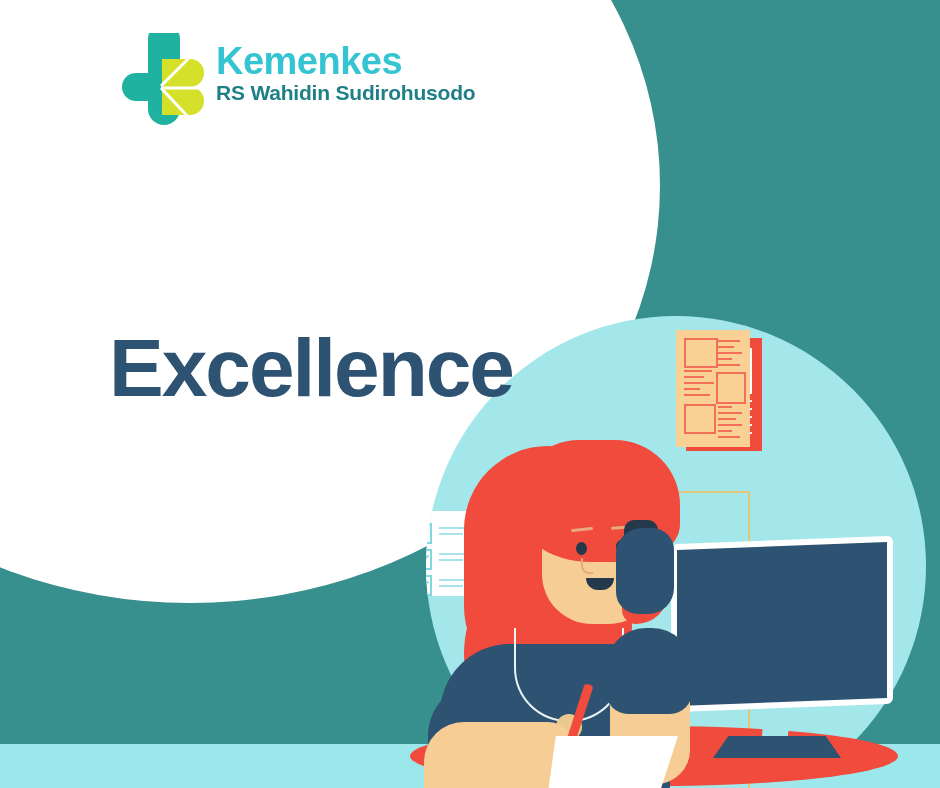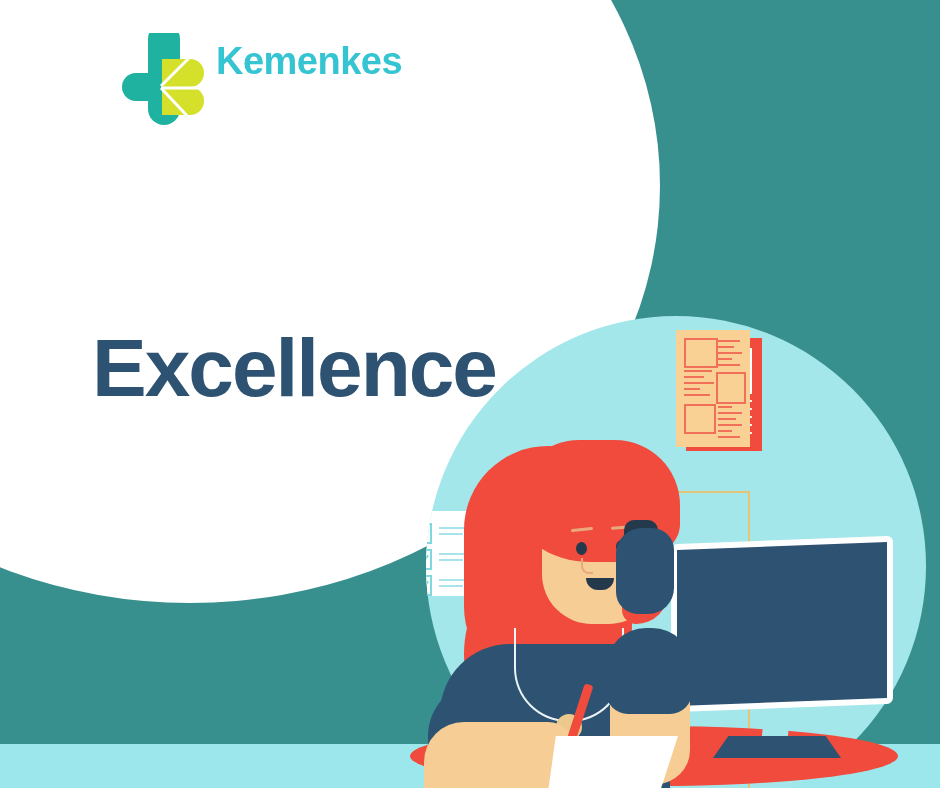--- a/index.html
+++ b/index.html
@@ -43,21 +43,21 @@
     letter-spacing:1px;line-height:104px;
     text-shadow:3px 4px 3px rgba(90,80,40,.18);
   }
   .service{
     position:absolute;left:8px;top:252px;width:600px;
     text-align:center;
     font-size:82px;font-weight:700;color:#2E5271;
     letter-spacing:-2px;line-height:86px;
   }
   .excellence{
-    position:absolute;left:0px;top:325px;width:588px;
+    position:absolute;left:17px;top:325px;width:588px;
     text-align:center;
     font-size:82px;font-weight:700;color:#2E5271;
     letter-spacing:-2px;line-height:86px;
   }
 
   
   .frame{position:absolute;border:2px solid #E3C579;}
   .frame-a{left:60px;top:175px;width:260px;height:345px;}
   .frame-b{left:0px;top:265px;width:130px;height:235px;}
 
@@ -278,18 +278,19 @@
 
       <path d="M46 54 L74 26 L74 54 Z" fill="#D4E029"></path>
       <path d="M46 54 L74 54 L74 82 Z" fill="#D4E029"></path>
 
       <path d="M45 53 L78 20" stroke="#FFFFFF" stroke-width="3" fill="none"></path>
       <path d="M45 55 L82 55" stroke="#FFFFFF" stroke-width="3" fill="none"></path>
       <path d="M45 55 L76 88" stroke="#FFFFFF" stroke-width="3" fill="none"></path>
     </svg>
     <div class="logo-text">
       <p class="logo-title">Kemenkes</p>
+      <p class="logo-sub">RS Wahidin Sudirohusodo</p>
     </div>
   </div>
 
   <div class="excellence">Excellence</div>
 
 </div>
 
 </body></html>

